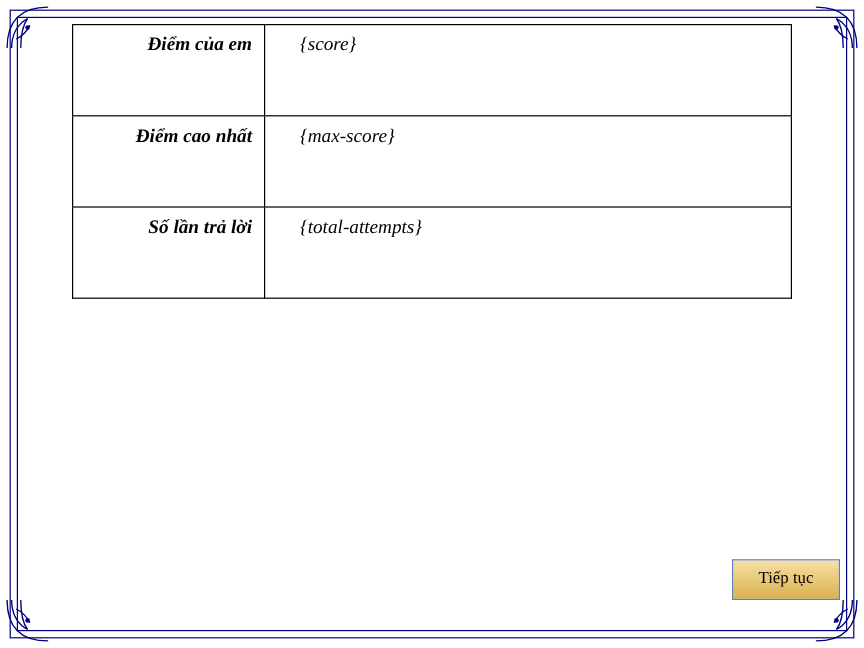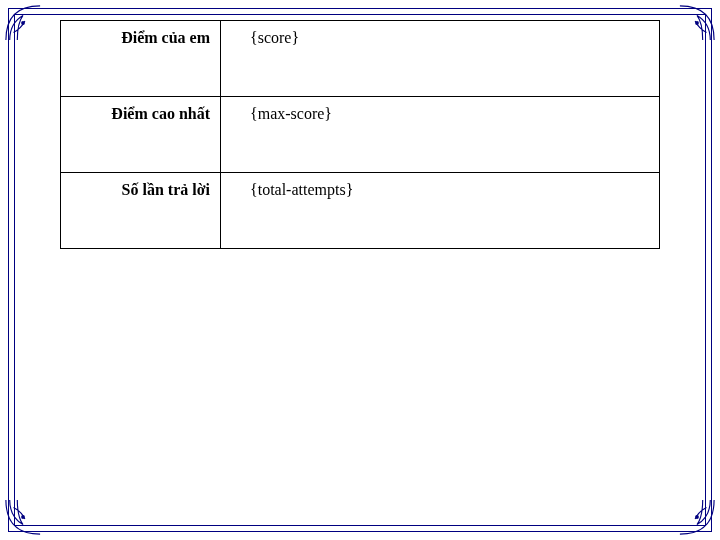--- a/index.html
+++ b/index.html
@@ -48,20 +48,21 @@
     margin: 0 auto;
     border-collapse: collapse;
   }
   .score-table td {
     border: 1.5px solid #000;
     height: 76px;
     vertical-align: top;
     padding: 8px 10px;
     font-size: 16px;
     color: #000;
+    font-style: italic;
   }
   .score-table td.label {
     width: 160px;
     text-align: right;
     font-weight: bold;
   }
   .score-table td.value {
     text-align: left;
     font-weight: 400;
     padding-left: 29px;
@@ -129,14 +130,15 @@
       <td class="value">{max-score}</td>
     </tr>
     <tr>
       <td class="label">Số lần trả lời</td>
       <td class="value">{total-attempts}</td>
     </tr>
   </tbody>
     </table>
 
   <div class="button-row">
+    <button class="btn">Tiếp tục</button>
   </div>
 </div>
 
 </body></html>

